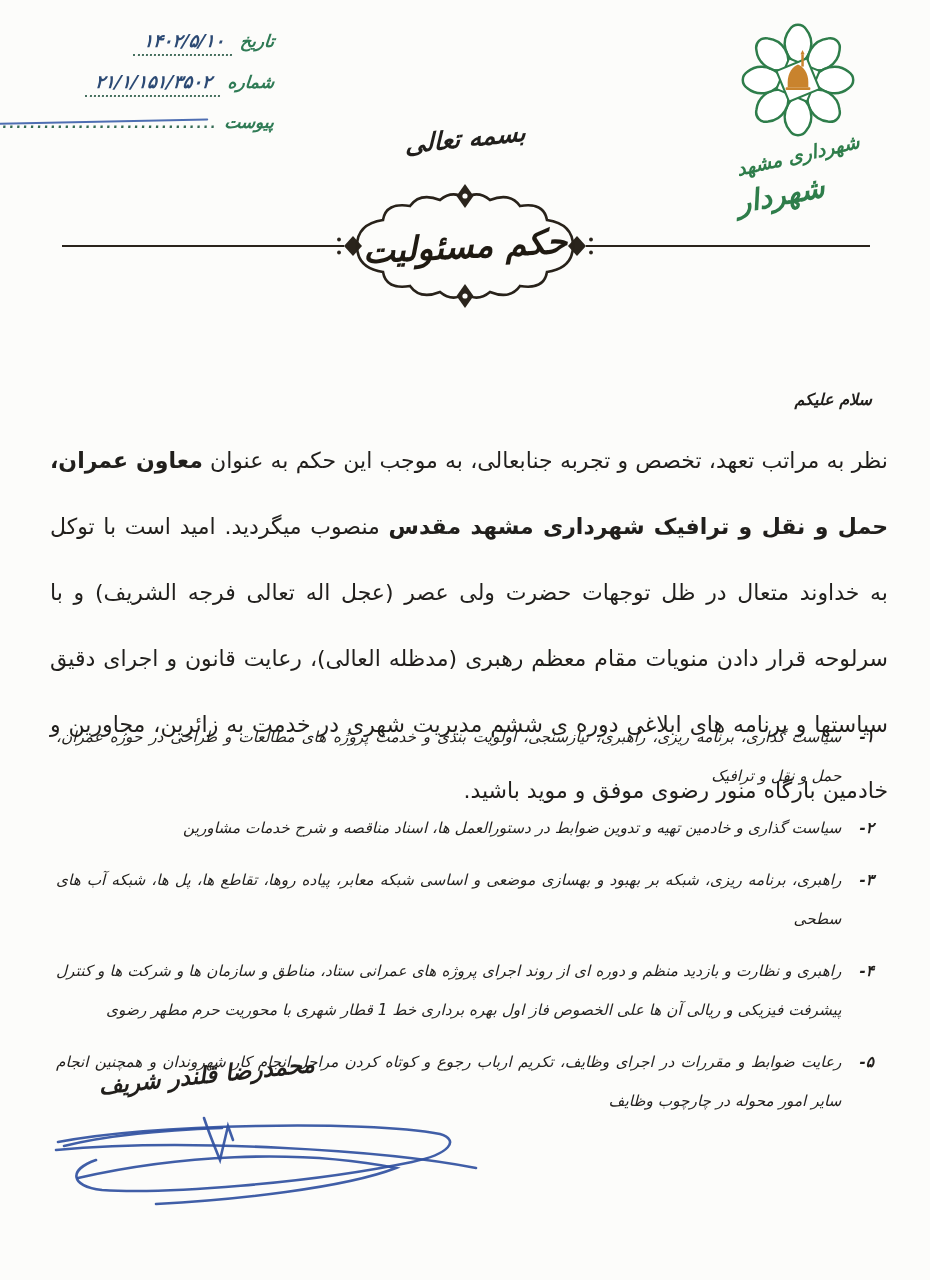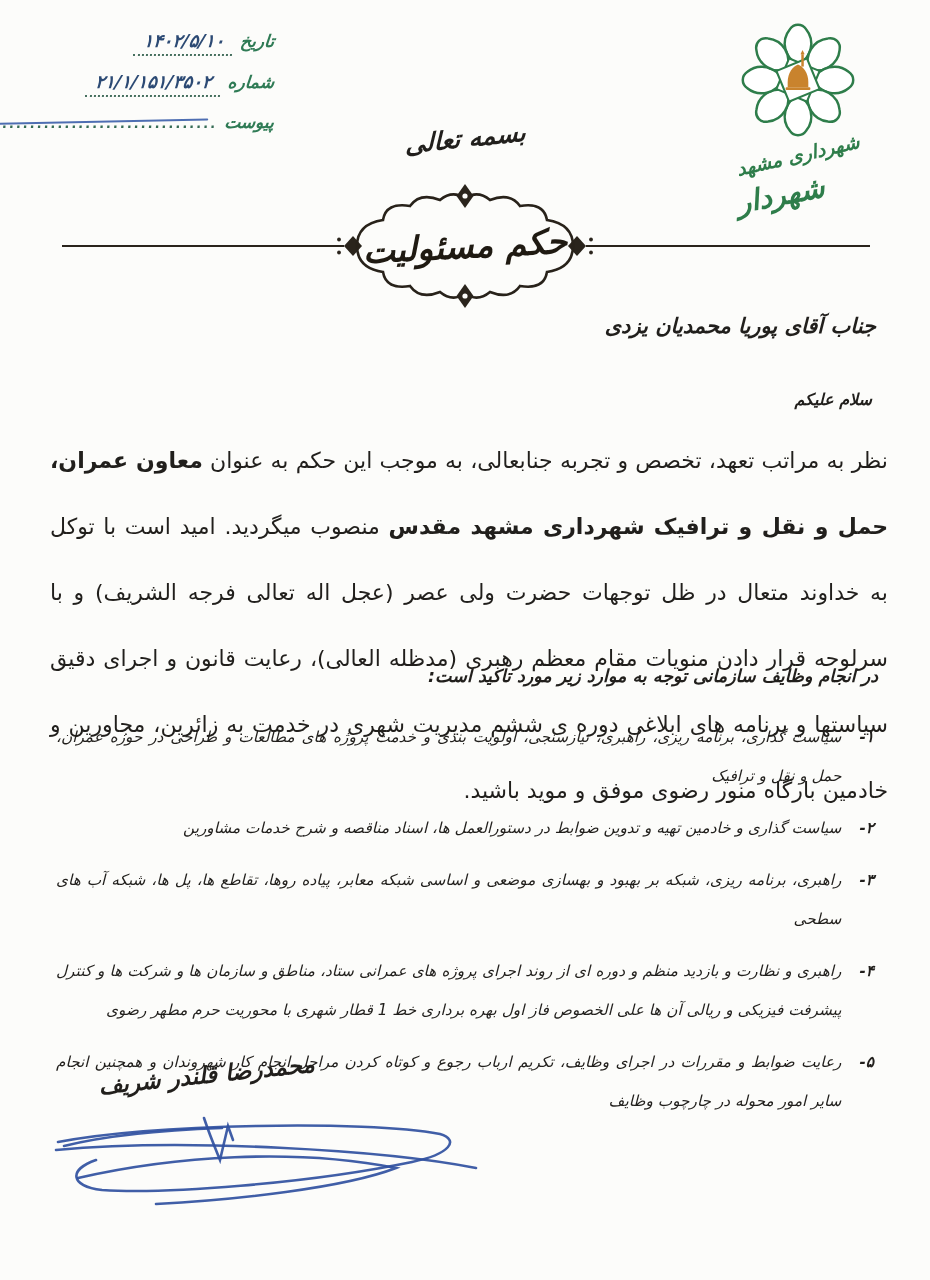--- a/index.html
+++ b/index.html
@@ -132,26 +132,24 @@
       <path class="orn" d="M465,2 L473.5,14 L465,26 L456.5,14 Z"></path>
       <circle cx="465" cy="14" r="2.6" fill="#fcfcfa"></circle>
     </g>
     <g>
       <path class="orn" d="M465,102 L473.5,114 L465,126 L456.5,114 Z"></path>
       <circle cx="465" cy="114" r="2.6" fill="#fcfcfa"></circle>
     </g>
     <text class="cartouche-text" x="465" y="76" transform="rotate(-3 465 64)">حکم مسئولیت</text>
   </svg>
 
-  <div class="recipient">جناب آقای پوریا محمدیان یزدی</div>
   <div class="salutation">سلام علیکم</div>
 
   <div class="body-par"><span>نظر به مراتب تعهد، تخصص و تجربه جنابعالی، به موجب این حکم به عنوان </span><span class="b">معاون عمران، حمل و نقل و ترافیک شهرداری مشهد مقدس</span><span> منصوب میگردید. امید است با توکل به خداوند متعال در ظل توجهات حضرت ولی عصر (عجل اله تعالی فرجه الشریف) و با سرلوحه قرار دادن منویات مقام معظم رهبری (مدظله العالی)، رعایت قانون و اجرای دقیق سیاستها و برنامه های ابلاغی دوره ی ششم مدیریت شهری در خدمت به زائرین، مجاورین و خادمین بارگاه منور رضوی موفق و موید باشید.</span></div>
 
-  <div class="tasks-intro">در انجام وظایف سازمانی توجه به موارد زیر مورد تاکید است:</div>
 
   <div class="tasks">
     <div class="task">
       <span class="task-num">۱-</span>
       <span class="task-text">سیاست گذاری، برنامه ریزی، راهبری، نیازسنجی، اولویت بندی و خدمت پروژه های مطالعات و طراحی در حوزه عمران، حمل و نقل و ترافیک</span>
     </div>
     <div class="task">
       <span class="task-num">۲-</span>
       <span class="task-text">سیاست گذاری و خادمین تهیه و تدوین ضوابط در دستورالعمل ها، اسناد مناقصه و شرح خدمات مشاورین</span>
     </div>

